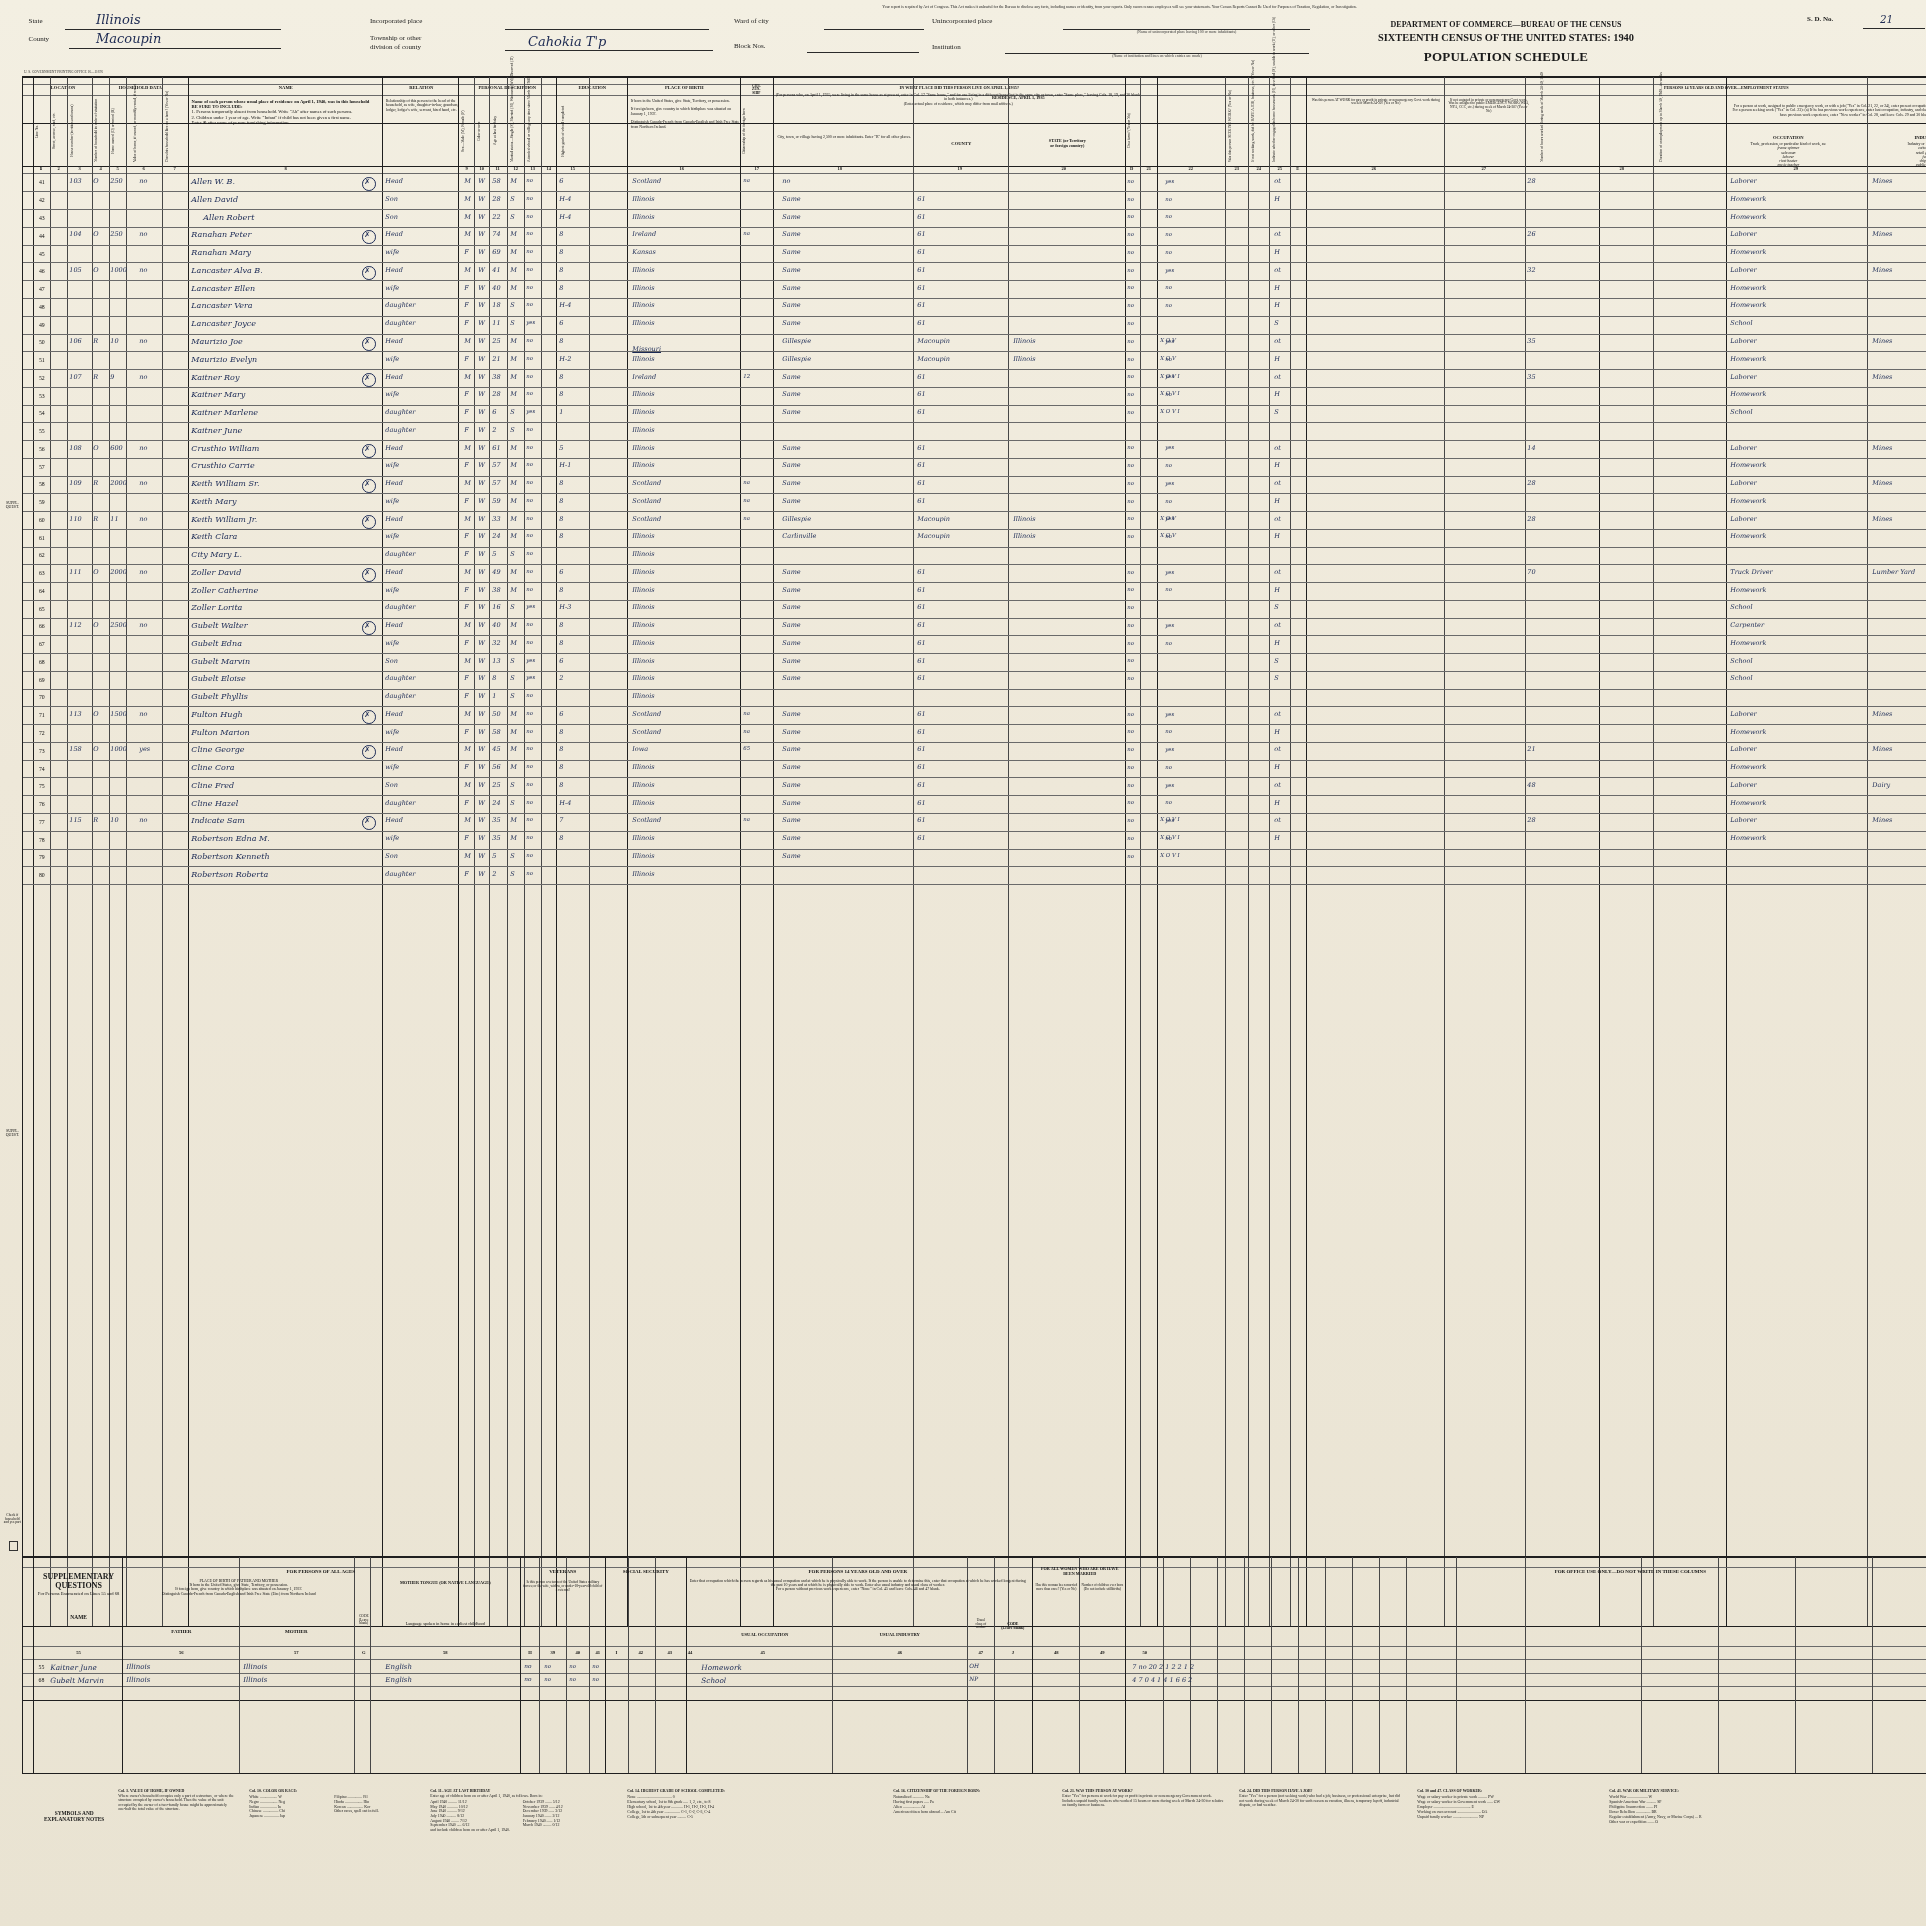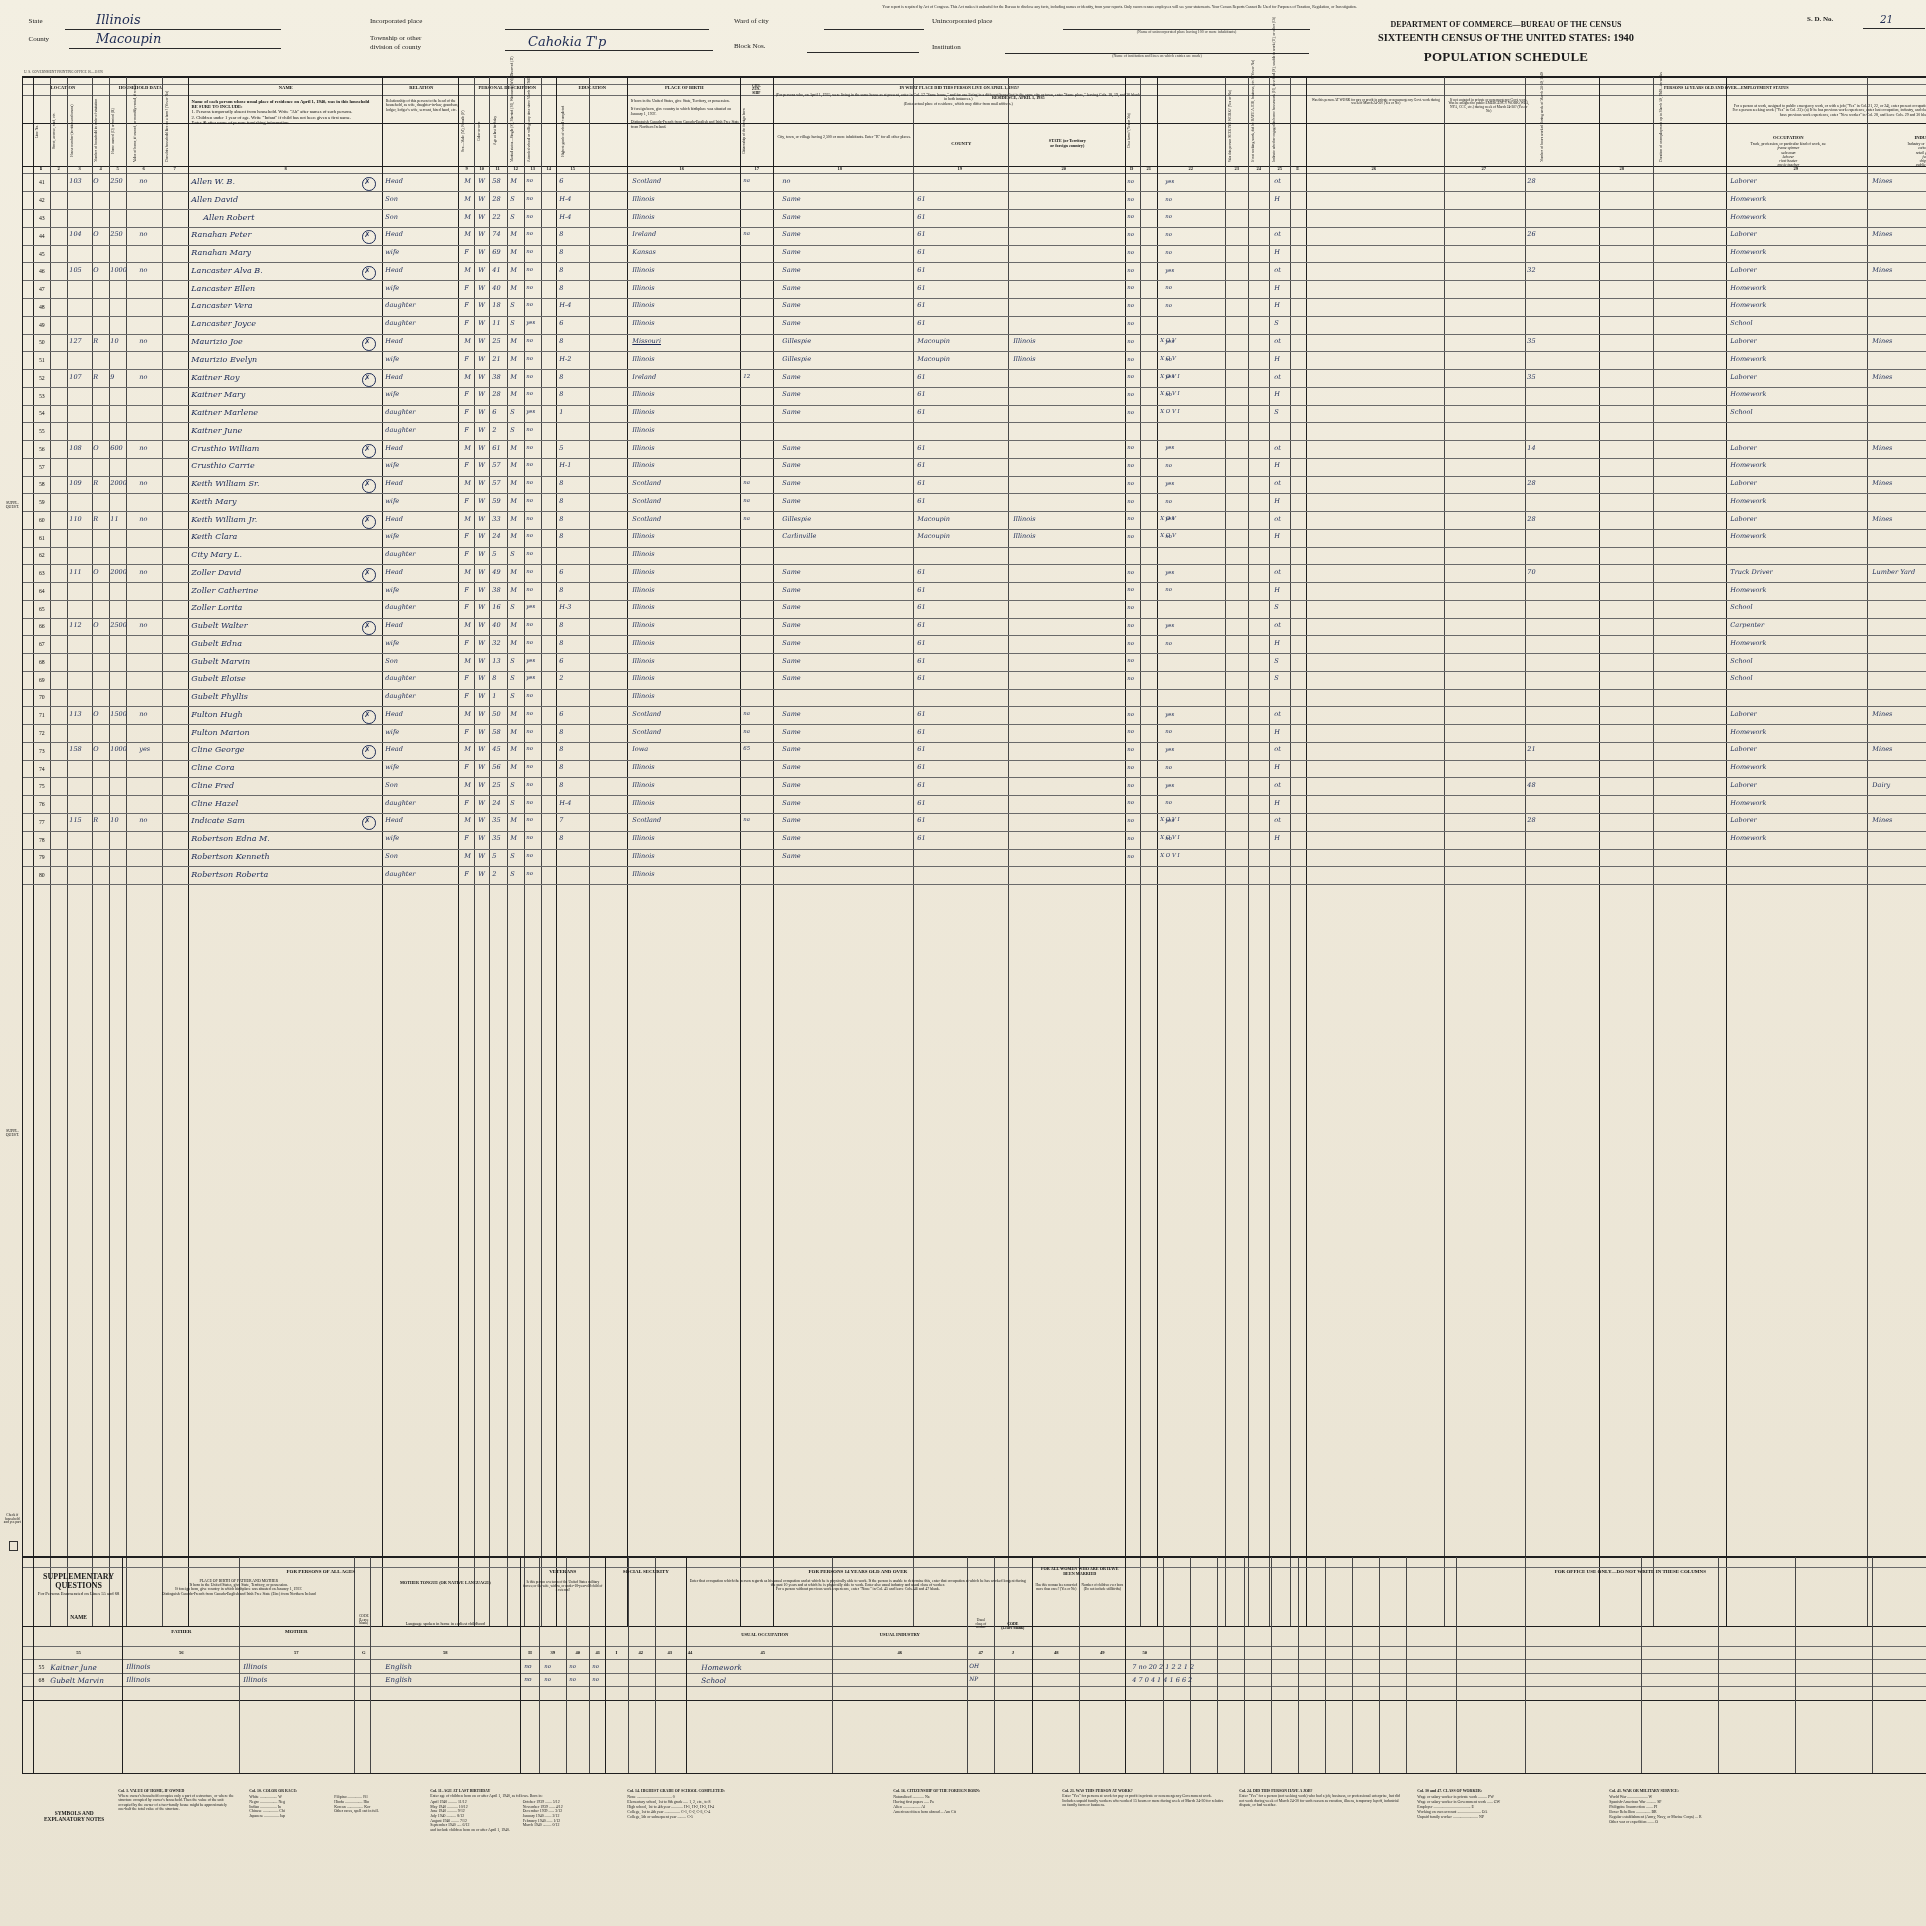--- a/index.html
+++ b/index.html
@@ -445,33 +445,33 @@
         <div class="cellhand xs" style="left: 503px; top: 242px; width: 14px;">yes</div>
         <div class="cellhand s" style="left: 536px; top: 242px; width: 27px;">6</div>
         <div class="cellhand s" style="left: 609px; top: 242px; width: 106px;">Illinois</div>
         <div class="cellhand s" style="left: 759px; top: 242px; width: 127px;">Same</div>
         <div class="cellhand s" style="left: 894px; top: 242px; width: 89px;">61</div>
         <div class="cellhand s" style="left: 1251px; top: 242px; width: 15.4px;">S</div>
         <div class="cellhand s" style="left: 1707px; top: 242px; width: 131px;">School</div>
         <div class="cellhand xs" style="left: 1104px; top: 243px;">no</div>
         <div class="hline" style="top: 274px;"></div>
         <div class="lineno" style="left: 10.8px; top: 262px; width: 15.4px;">50</div>
-        <div class="cellhand s" style="left: 46px; top: 260px; width: 21.6px;">127</div>
+        <div class="cellhand s" style="left: 46px; top: 260px; width: 21.6px;">106</div>
         <div class="cellhand s" style="left: 70px; top: 260px; width: 14px;">R</div>
         <div class="cellhand s" style="left: 87px; top: 260px; width: 15.4px;">10</div>
         <div class="cellhand s" style="left: 116px; top: 260px; width: 21.6px;">no</div>
         <div class="cellhand" style="left: 168px; top: 260px; width: 189px;">Maurizio Joe</div>
         <div class="cellhand s" style="left: 362px; top: 260px; width: 71px;">Head</div>
         <div class="cellhand s" style="left: 441px; top: 260px; width: 9.2px;">M</div>
         <div class="cellhand s" style="left: 455px; top: 260px; width: 10px;">W</div>
         <div class="cellhand s" style="left: 469px; top: 260px; width: 13px;">25</div>
         <div class="cellhand s" style="left: 487px; top: 260px; width: 12.3px;">M</div>
         <div class="cellhand xs" style="left: 503px; top: 260px; width: 14px;">no</div>
         <div class="cellhand s" style="left: 536px; top: 260px; width: 27px;">8</div>
-        <div class="cellhand s" style="left: 609px; top: 260px; width: 106px; text-decoration: underline;">Missouri</div>
+        <div class="cellhand s" style="left: 609px; top: 268px; width: 106px; text-decoration: underline;">Missouri</div>
         <div class="cellhand s" style="left: 759px; top: 260px; width: 127px;">Gillespie</div>
         <div class="cellhand s" style="left: 894px; top: 260px; width: 89px;">Macoupin</div>
         <div class="cellhand s" style="left: 990px; top: 260px; width: 108px;">Illinois</div>
         <div class="cellhand xs" style="left: 1137px; top: 260px; width: 62px;">X O V</div>
         <div class="cellhand s" style="left: 1251px; top: 260px; width: 15.4px;">ot</div>
         <div class="cellhand s" style="left: 1504px; top: 260px; width: 23px;">35</div>
         <div class="cellhand s" style="left: 1707px; top: 260px; width: 131px;">Laborer</div>
         <div class="cellhand s" style="left: 1849px; top: 260px; width: 127px;">Mines</div>
         <div class="cellhand xs" style="left: 1142px; top: 261px;">yes</div>
         <div class="cellhand xs" style="left: 1104px; top: 261px;">no</div>

